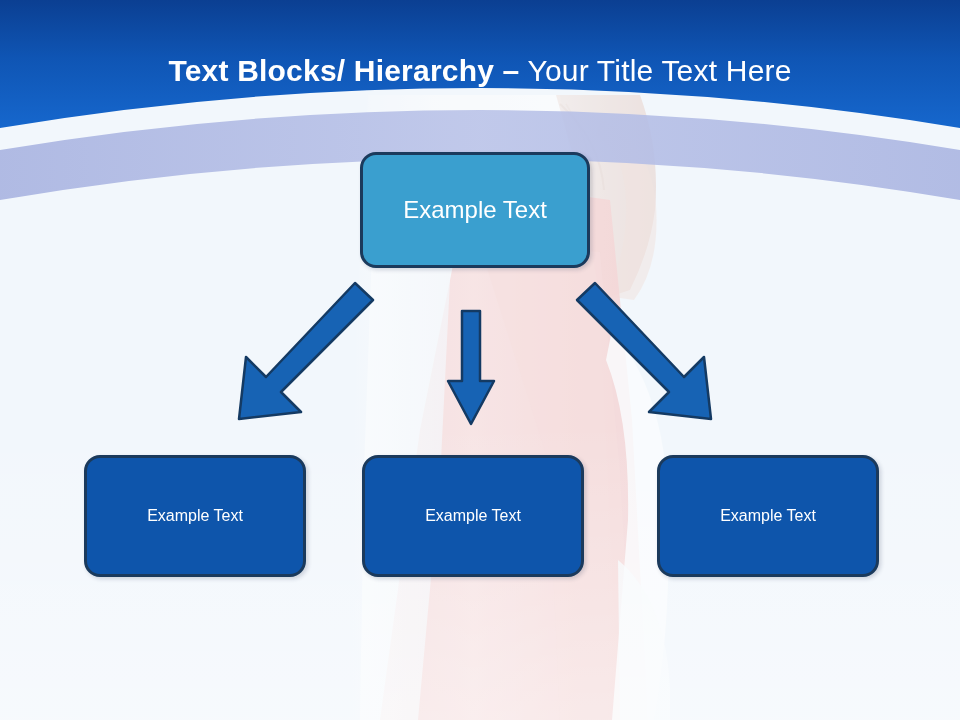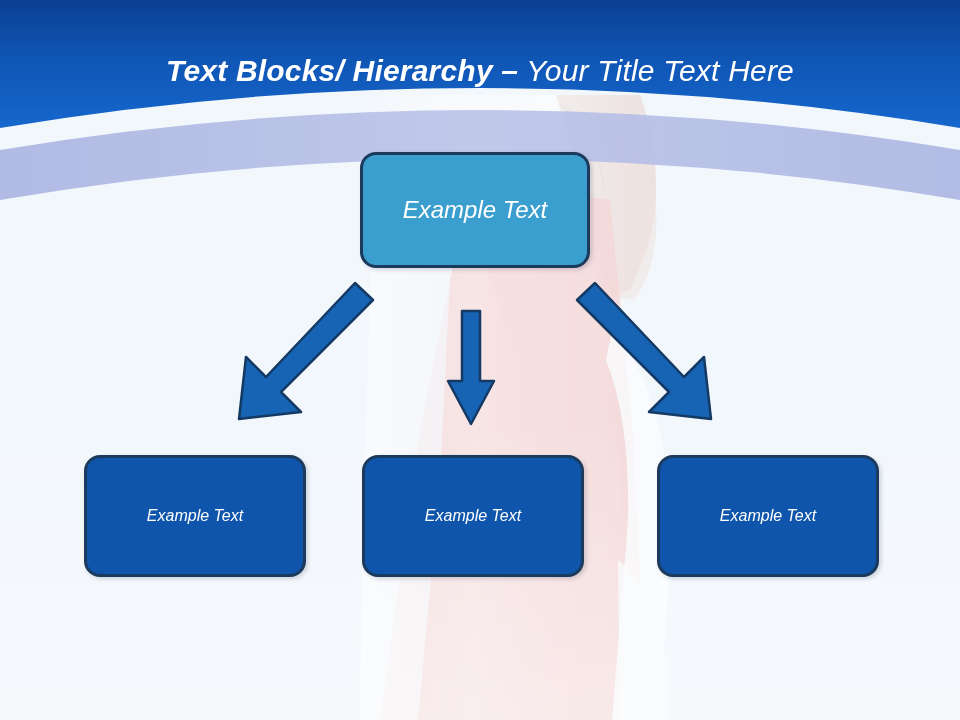--- a/index.html
+++ b/index.html
@@ -9,21 +9,20 @@
   }
   body {
     font-family: "Liberation Sans", sans-serif;
   }
   #slide {
     position: relative;
     width: 960px;
     height: 720px;
     overflow: hidden;
     background: #3b82f6;
-    font-style: italic;
   }
 
   
   .bg-photo {
     position: absolute;
     left: 0; top: 0;
     width: 960px; height: 720px;
     z-index: 0;
     pointer-events: none;
   }

